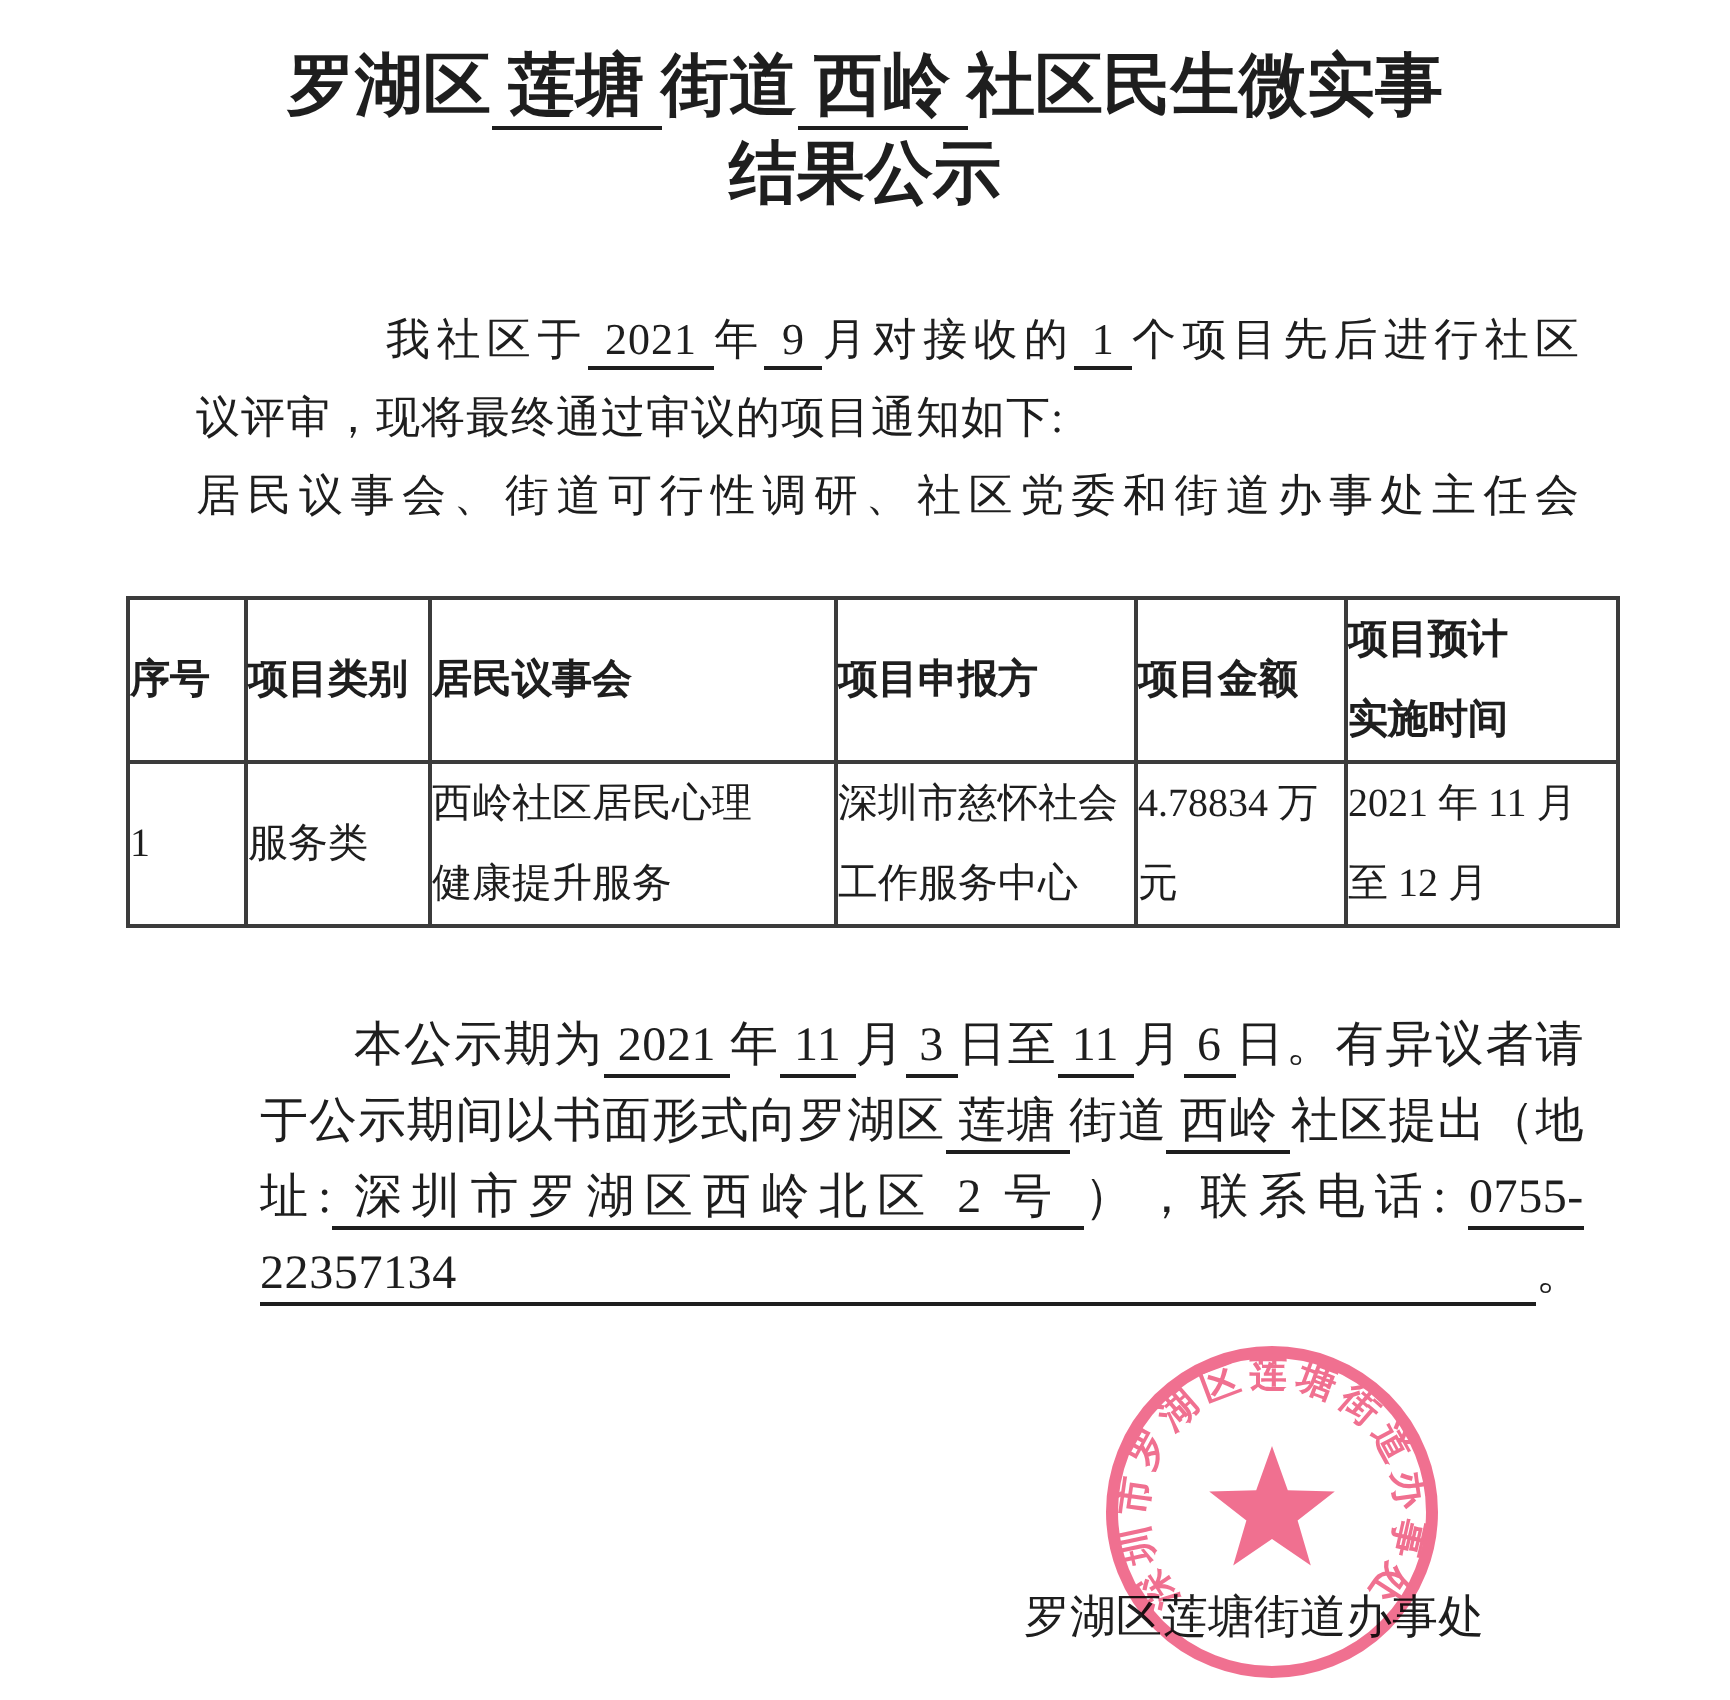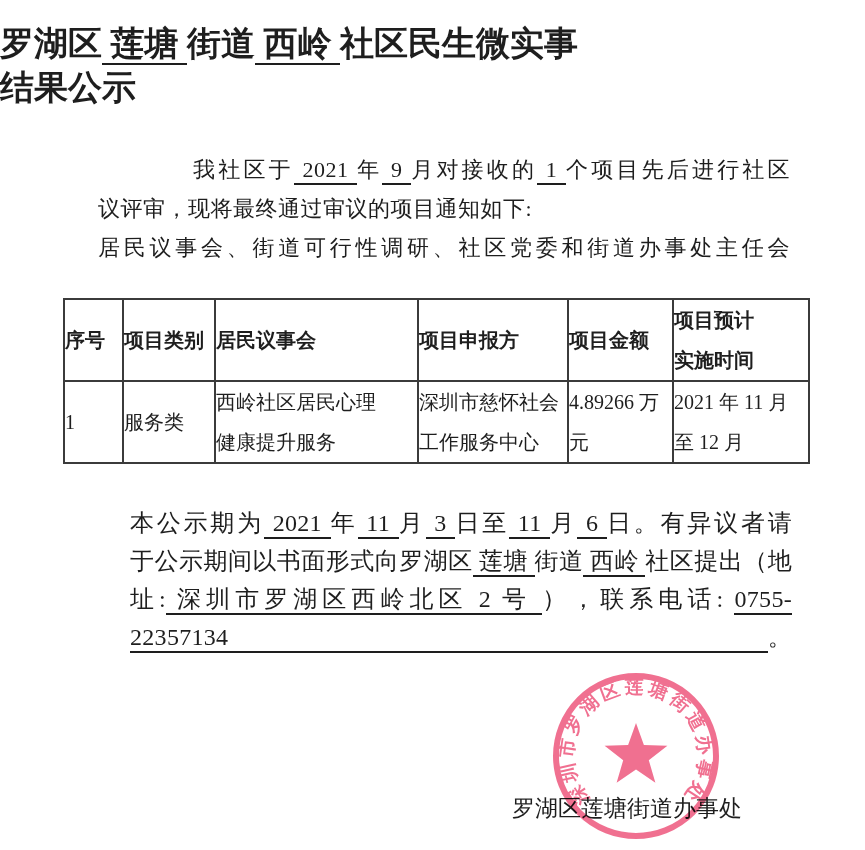--- a/index.html
+++ b/index.html
@@ -7,30 +7,31 @@
     position:relative;
     width:865px;height:850px;
     background:var(--paper,#fff);
     font-family:"Liberation Serif","DejaVu Serif",serif;
     color:var(--ink,#1e1e1e);
     overflow:hidden;
   }
   
   .title{
     position:absolute;left:0;right:0;top:22px;
+    text-align:center;
     font-size:34px;font-weight:700;line-height:44px;
   }
   
   .para{position:absolute;}
   .para .line{line-height:38px;height:38px;}
   .p1{left:98px;top:150px;width:692px;font-size:22px;letter-spacing:0.5px;}
   .p1 .line{line-height:39px;height:39px;}
   .p2{left:130px;top:504px;width:662px;font-size:24px;letter-spacing:0.3px;}
   .indent-p1{margin-left:95px;}
-  .indent-p2{font-family:Liberation Serif, serif;}
+  .indent-p2{margin-left:47px;font-family:Liberation Serif, serif;}
   .j{text-align:justify;text-align-last:justify;}
   .seg{white-space:pre-wrap;}
   .u{border-bottom:2px solid var(--ink,#1e1e1e);padding-bottom:1px;}
   .title .u{border-bottom-width:2.5px;}
   
   table.projects{
     position:absolute;left:63px;top:298px;width:745px;
     border-collapse:collapse;table-layout:fixed;
   }
   table.projects th,table.projects td{
@@ -96,21 +97,21 @@
       <th>项目预计
 实施时间</th>
     </tr>
     <tr>
       <td>1</td>
       <td>服务类</td>
       <td>西岭社区居民心理
 健康提升服务</td>
       <td>深圳市慈怀社会
 工作服务中心</td>
-      <td>4.89266 万
+      <td>4.78834 万
 元</td>
       <td>2021 年 11 月
 至 12 月</td>
     </tr>
   </tbody>
     </table>
 
   <div class="para p2">
     <div class="line indent-p2 j"><span class="seg">本公示期为</span><span class="seg u">&nbsp;2021&nbsp;</span><span class="seg">年</span><span class="seg u">&nbsp;11&nbsp;</span><span class="seg">月</span><span class="seg u">&nbsp;3&nbsp;</span><span class="seg">日至</span><span class="seg u">&nbsp;11&nbsp;</span><span class="seg">月</span><span class="seg u">&nbsp;6&nbsp;</span><span class="seg">日。有异议者请</span></div>
     <div class="line j"><span class="seg">于公示期间以书面形式向罗湖区</span><span class="seg u">&nbsp;莲塘&nbsp;</span><span class="seg">街道</span><span class="seg u">&nbsp;西岭&nbsp;</span><span class="seg">社区提出（地</span></div>

